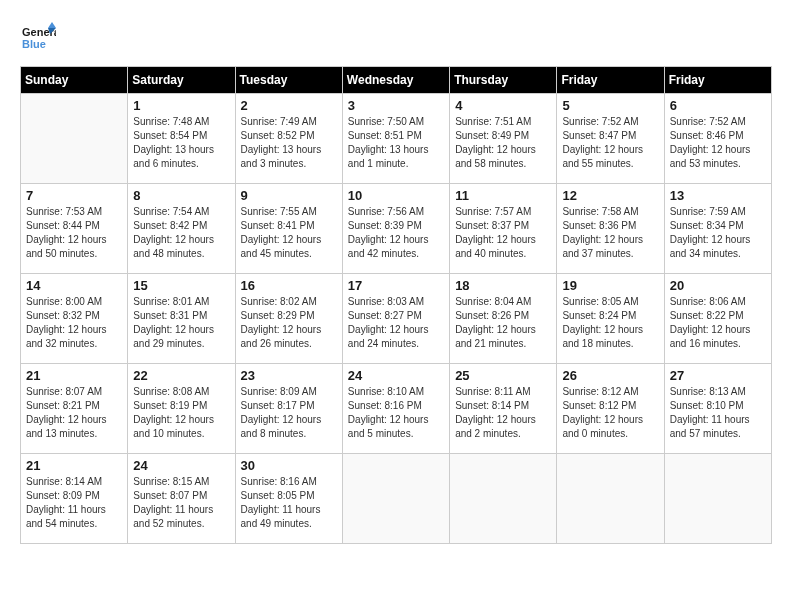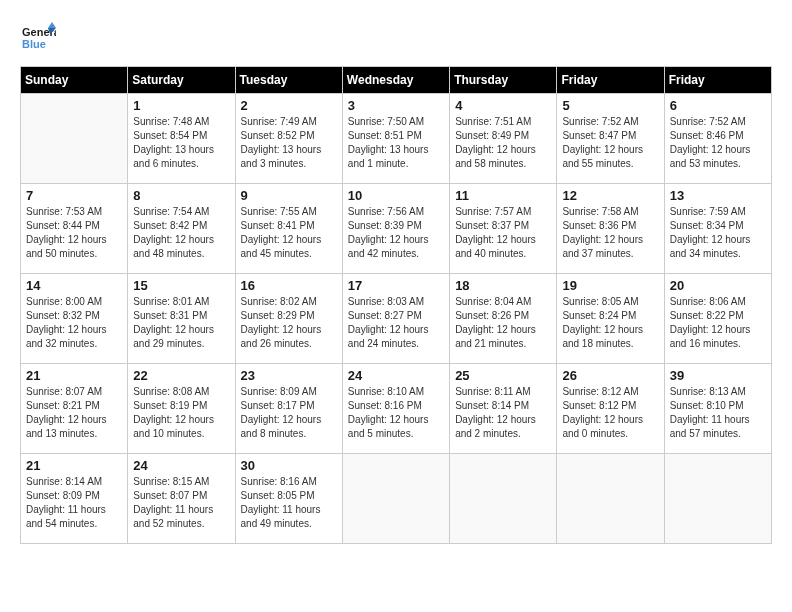--- a/index.html
+++ b/index.html
@@ -187,21 +187,21 @@
         </td>
         <td>
           <span class="day-number">25</span>
           <div class="cell-content">Sunrise: 8:11 AM<br>Sunset: 8:14 PM<br>Daylight: 12 hours<br>and 2 minutes.</div>
         </td>
         <td>
           <span class="day-number">26</span>
           <div class="cell-content">Sunrise: 8:12 AM<br>Sunset: 8:12 PM<br>Daylight: 12 hours<br>and 0 minutes.</div>
         </td>
         <td>
-          <span class="day-number">39</span>
+          <span class="day-number">27</span>
           <div class="cell-content">Sunrise: 8:13 AM<br>Sunset: 8:10 PM<br>Daylight: 11 hours<br>and 57 minutes.</div>
         </td>
       </tr>
       <tr>
         <td>
           <span class="day-number">21</span>
           <div class="cell-content">Sunrise: 8:14 AM<br>Sunset: 8:09 PM<br>Daylight: 11 hours<br>and 54 minutes.</div>
         </td>
         <td>
           <span class="day-number">24</span>

